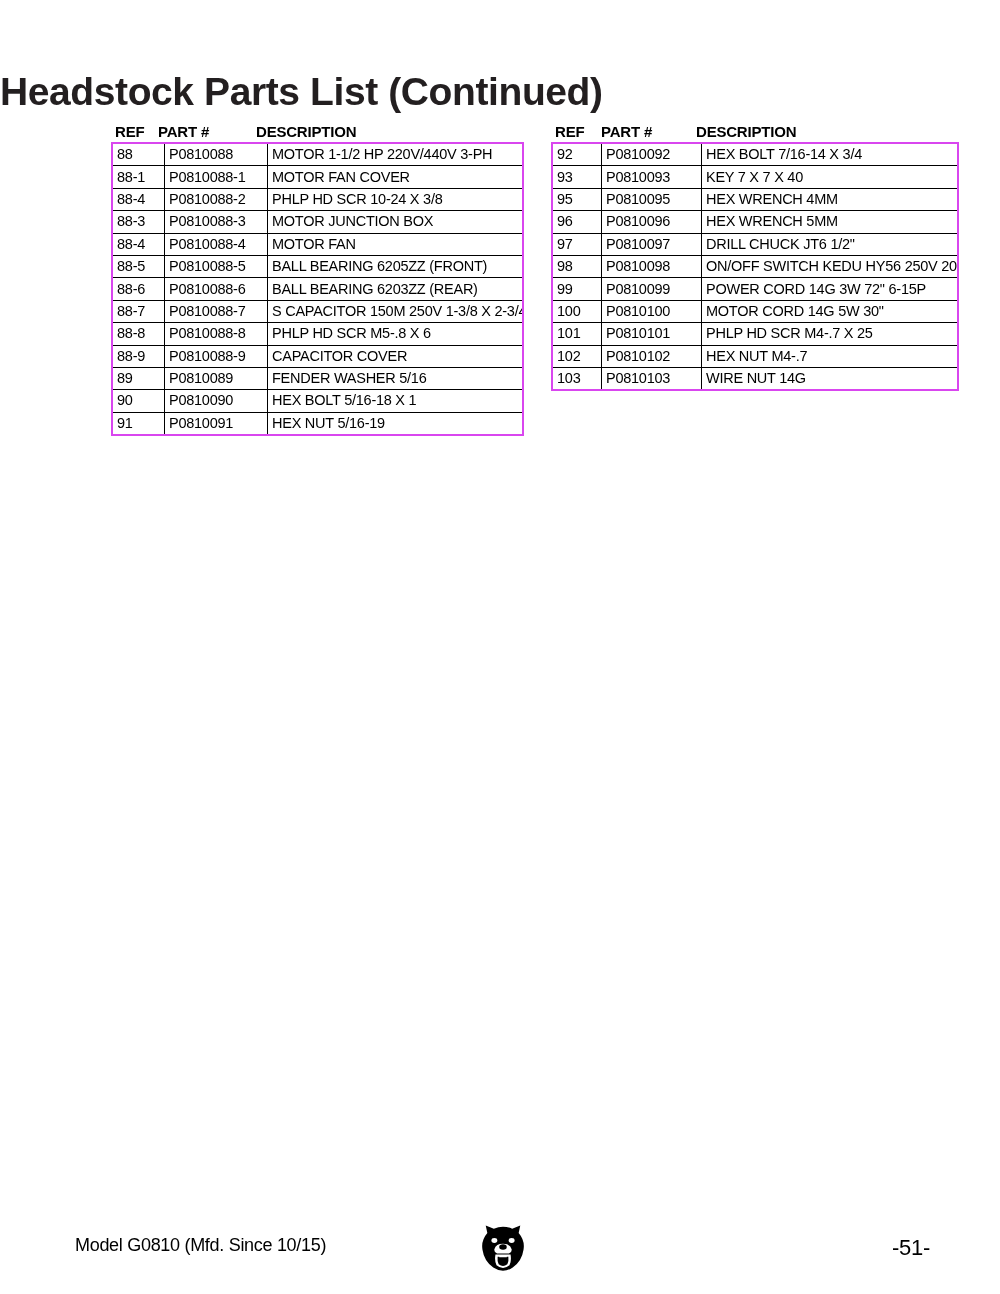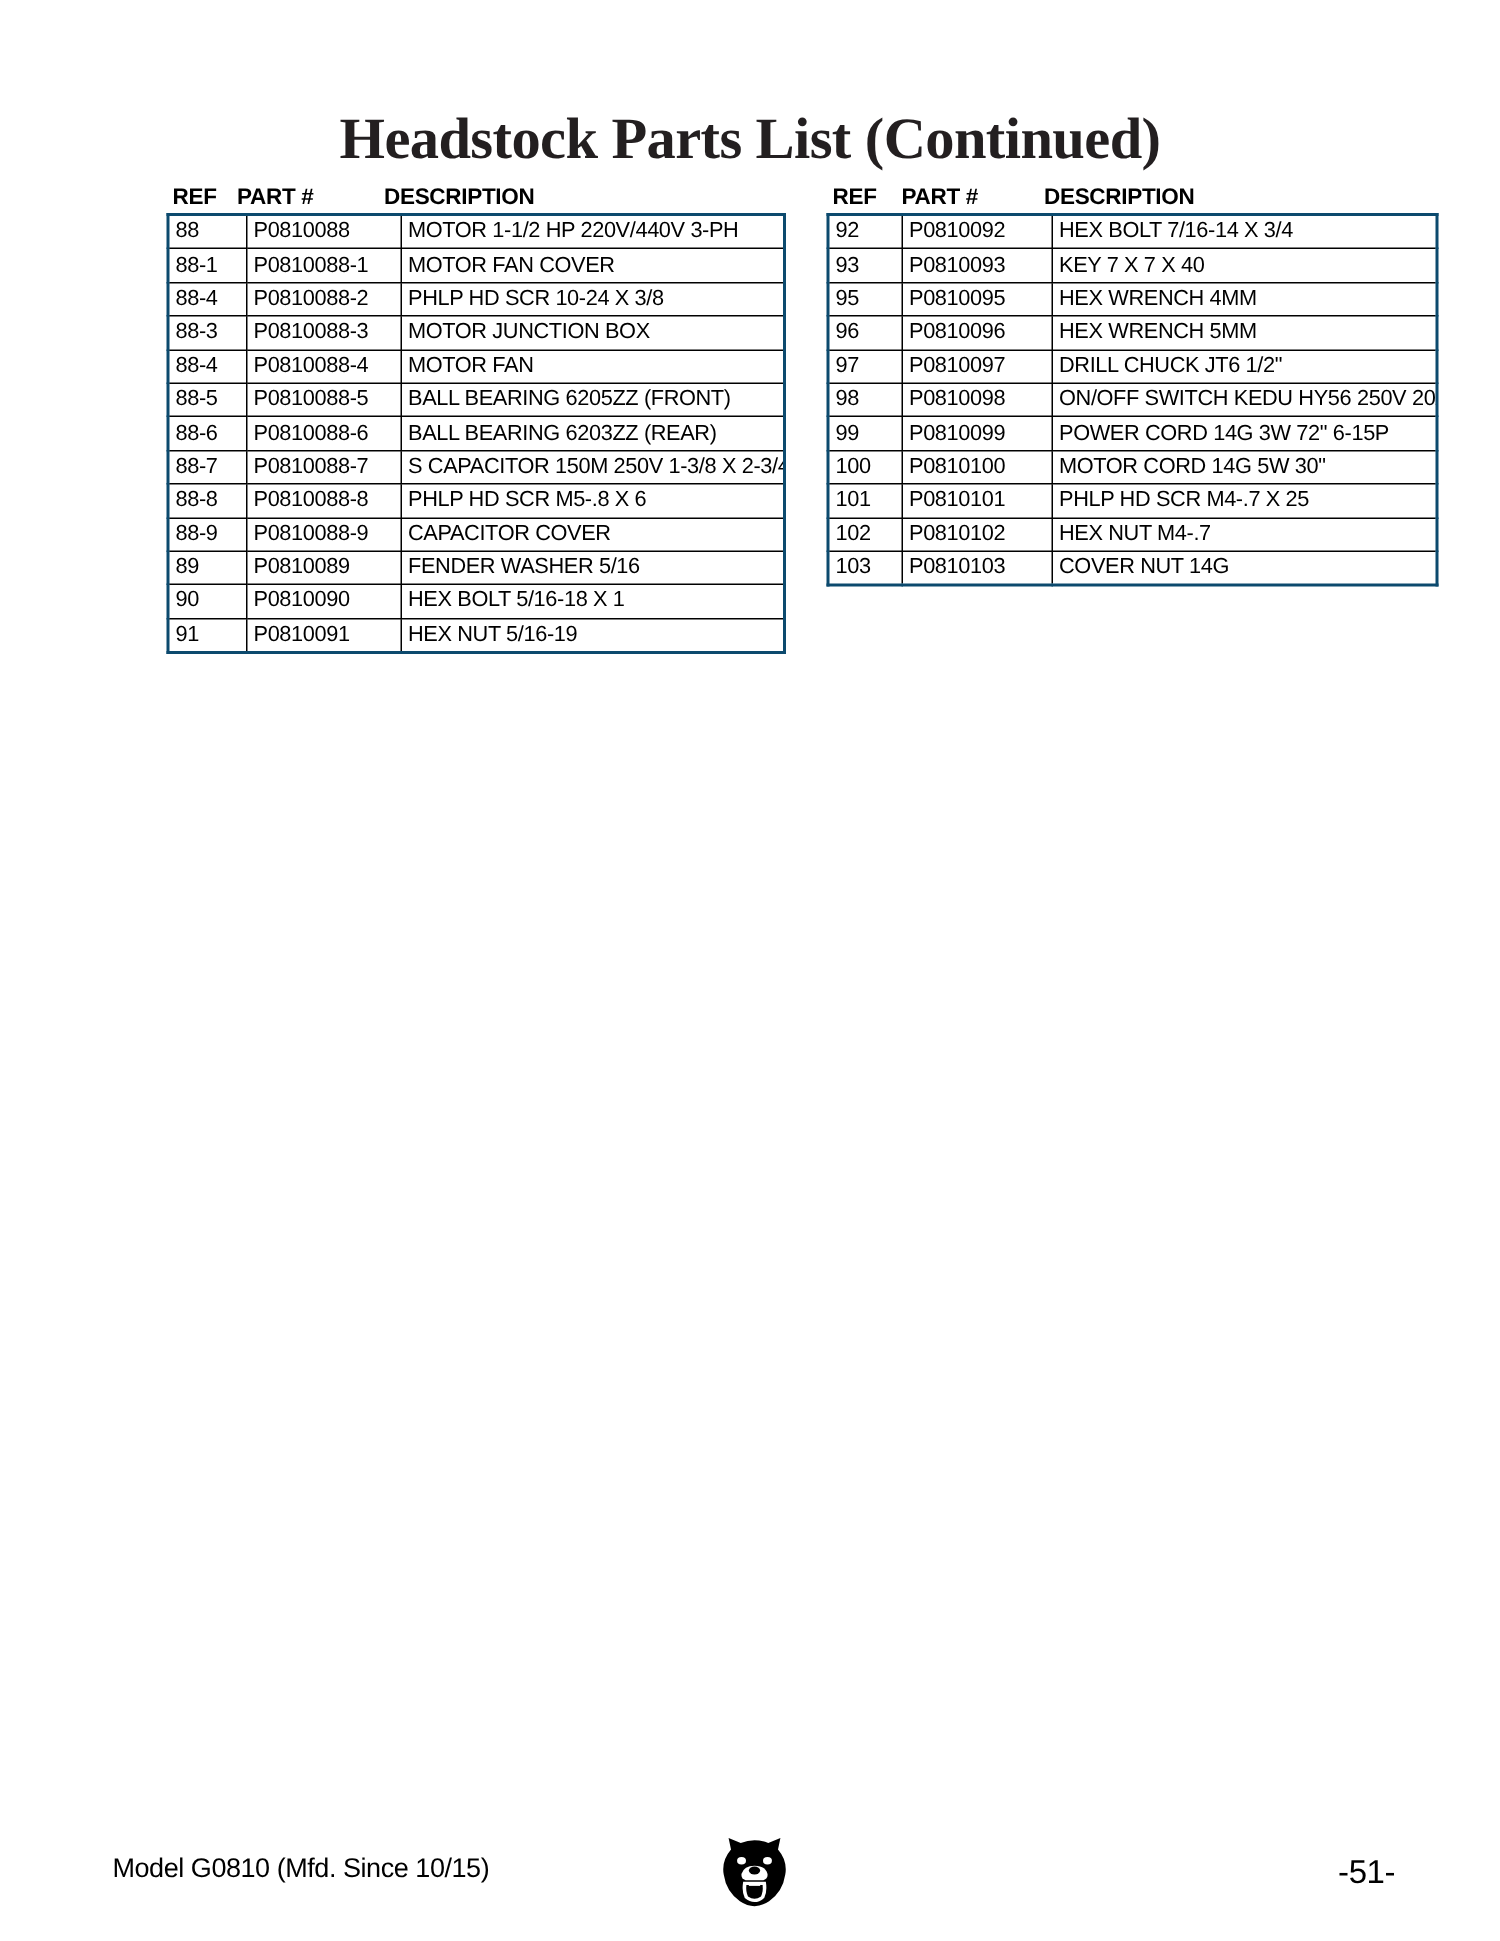--- a/index.html
+++ b/index.html
@@ -14,27 +14,26 @@
     font-family: "Liberation Sans", sans-serif;
     color: #000000;
     overflow: hidden;
   }
 
   .page-title {
     position: absolute;
     top: 70px;
     left: 0;
     width: 1000px;
-    text-align: center;
+    text-align: left;
     font-size: 39px;
     font-weight: bold;
     letter-spacing: -0.4px;
     color: #231f20;
     white-space: nowrap;
-    font-family: Liberation Serif, serif;
   }
 
   .tables-area {
     position: absolute;
     top: 123px;
     left: 75px;
     width: 850px;
   }
 
   .parts-table-block {
@@ -57,21 +56,21 @@
   .col-head .ch-part  { width: 98px; box-sizing: border-box; }
   .col-head .ch-desc  { flex: 1; box-sizing: border-box; }
 
   .block-right .col-head .ch-ref  { width: 50px; }
   .block-right .col-head .ch-part { width: 95px; }
 
   table.parts {
     border-collapse: collapse;
     width: 100%;
     table-layout: fixed;
-    border: 2px solid #0c4a6e;
+    border: 2px solid #d946ef;
   }
   table.parts td {
     border: 1px solid #000000;
     font-size: 14.5px;
     line-height: 15px;
     height: 19.4px;
     padding: 1px 0 1px 4px;
     letter-spacing: -0.25px;
     white-space: nowrap;
     overflow: hidden;
@@ -252,21 +251,21 @@
             <td class="c-desc">PHLP HD SCR M4-.7 X 25</td>
           </tr>
           <tr>
             <td class="c-ref">102</td>
             <td class="c-part">P0810102</td>
             <td class="c-desc">HEX NUT M4-.7</td>
           </tr>
           <tr>
             <td class="c-ref">103</td>
             <td class="c-part">P0810103</td>
-            <td class="c-desc">COVER NUT 14G</td>
+            <td class="c-desc">WIRE NUT 14G</td>
           </tr>
         </tbody>
     </table>
   </div>
 
 </div>
 
 <div class="footer">
   <div class="footer-model">Model G0810 (Mfd. Since 10/15)</div>
 

